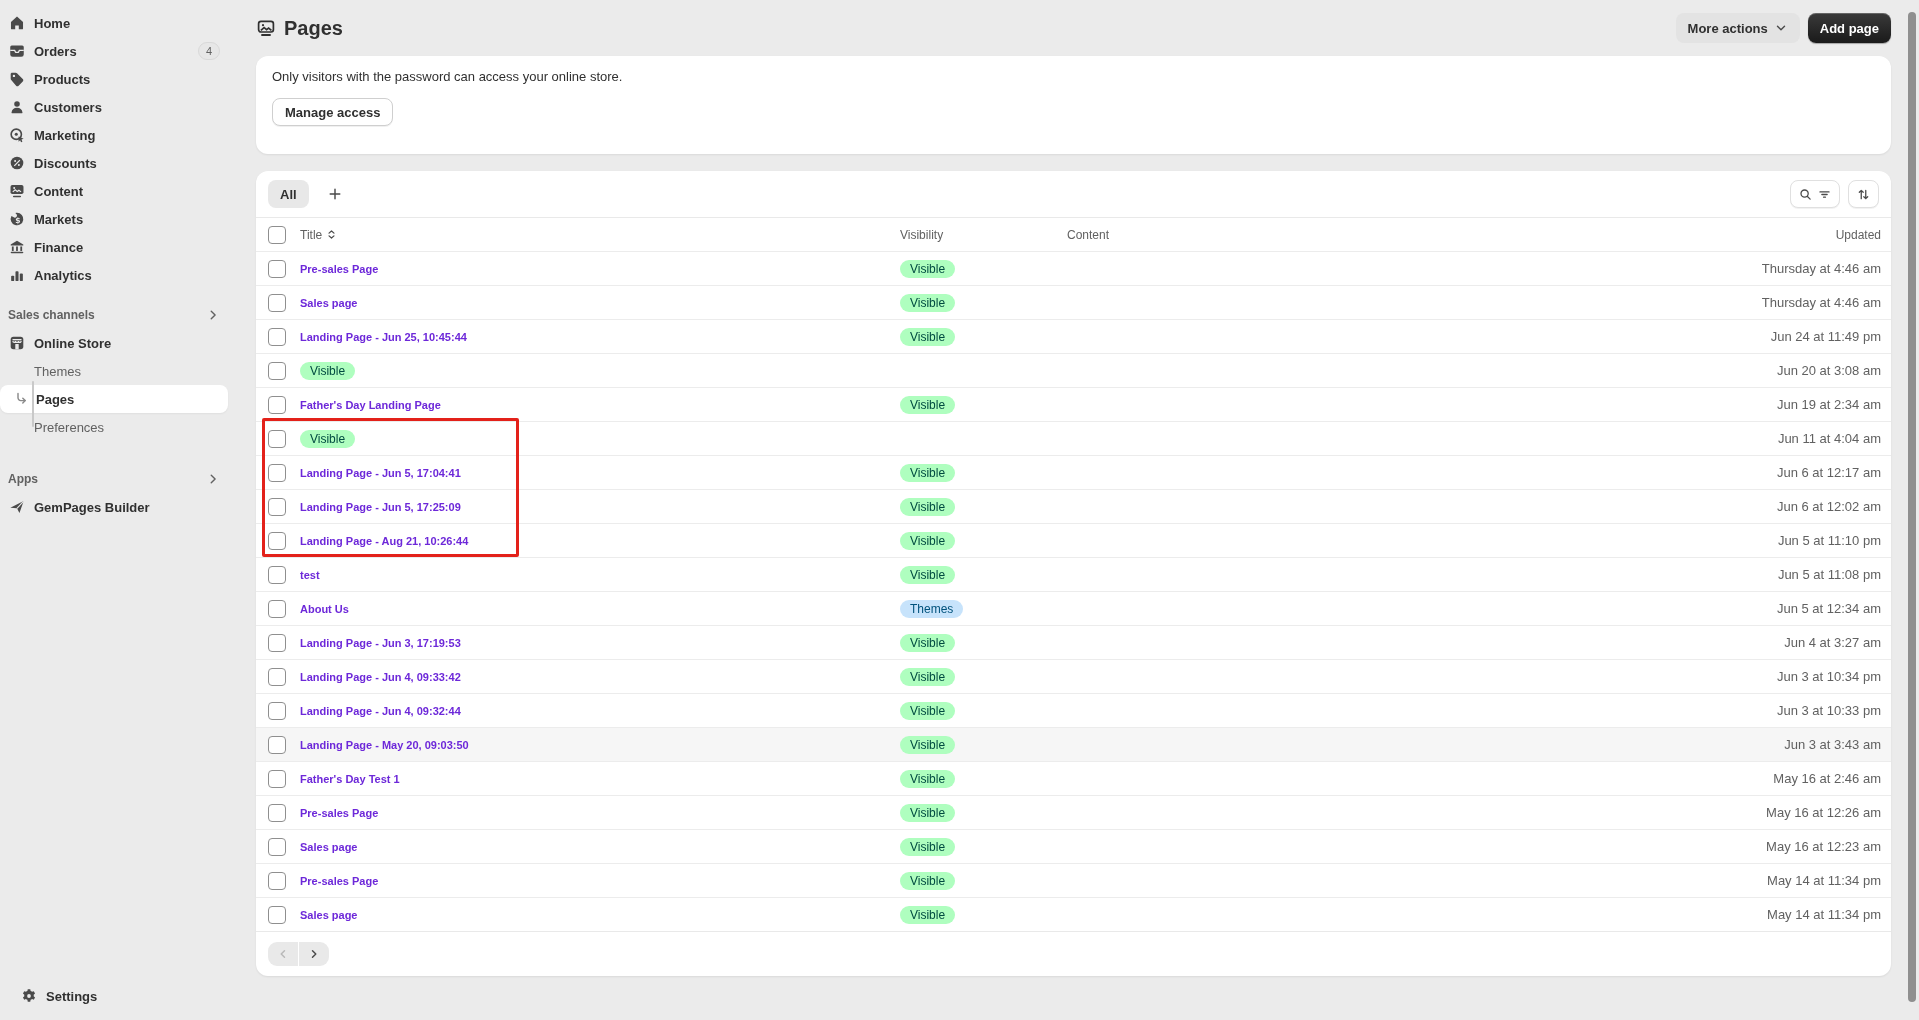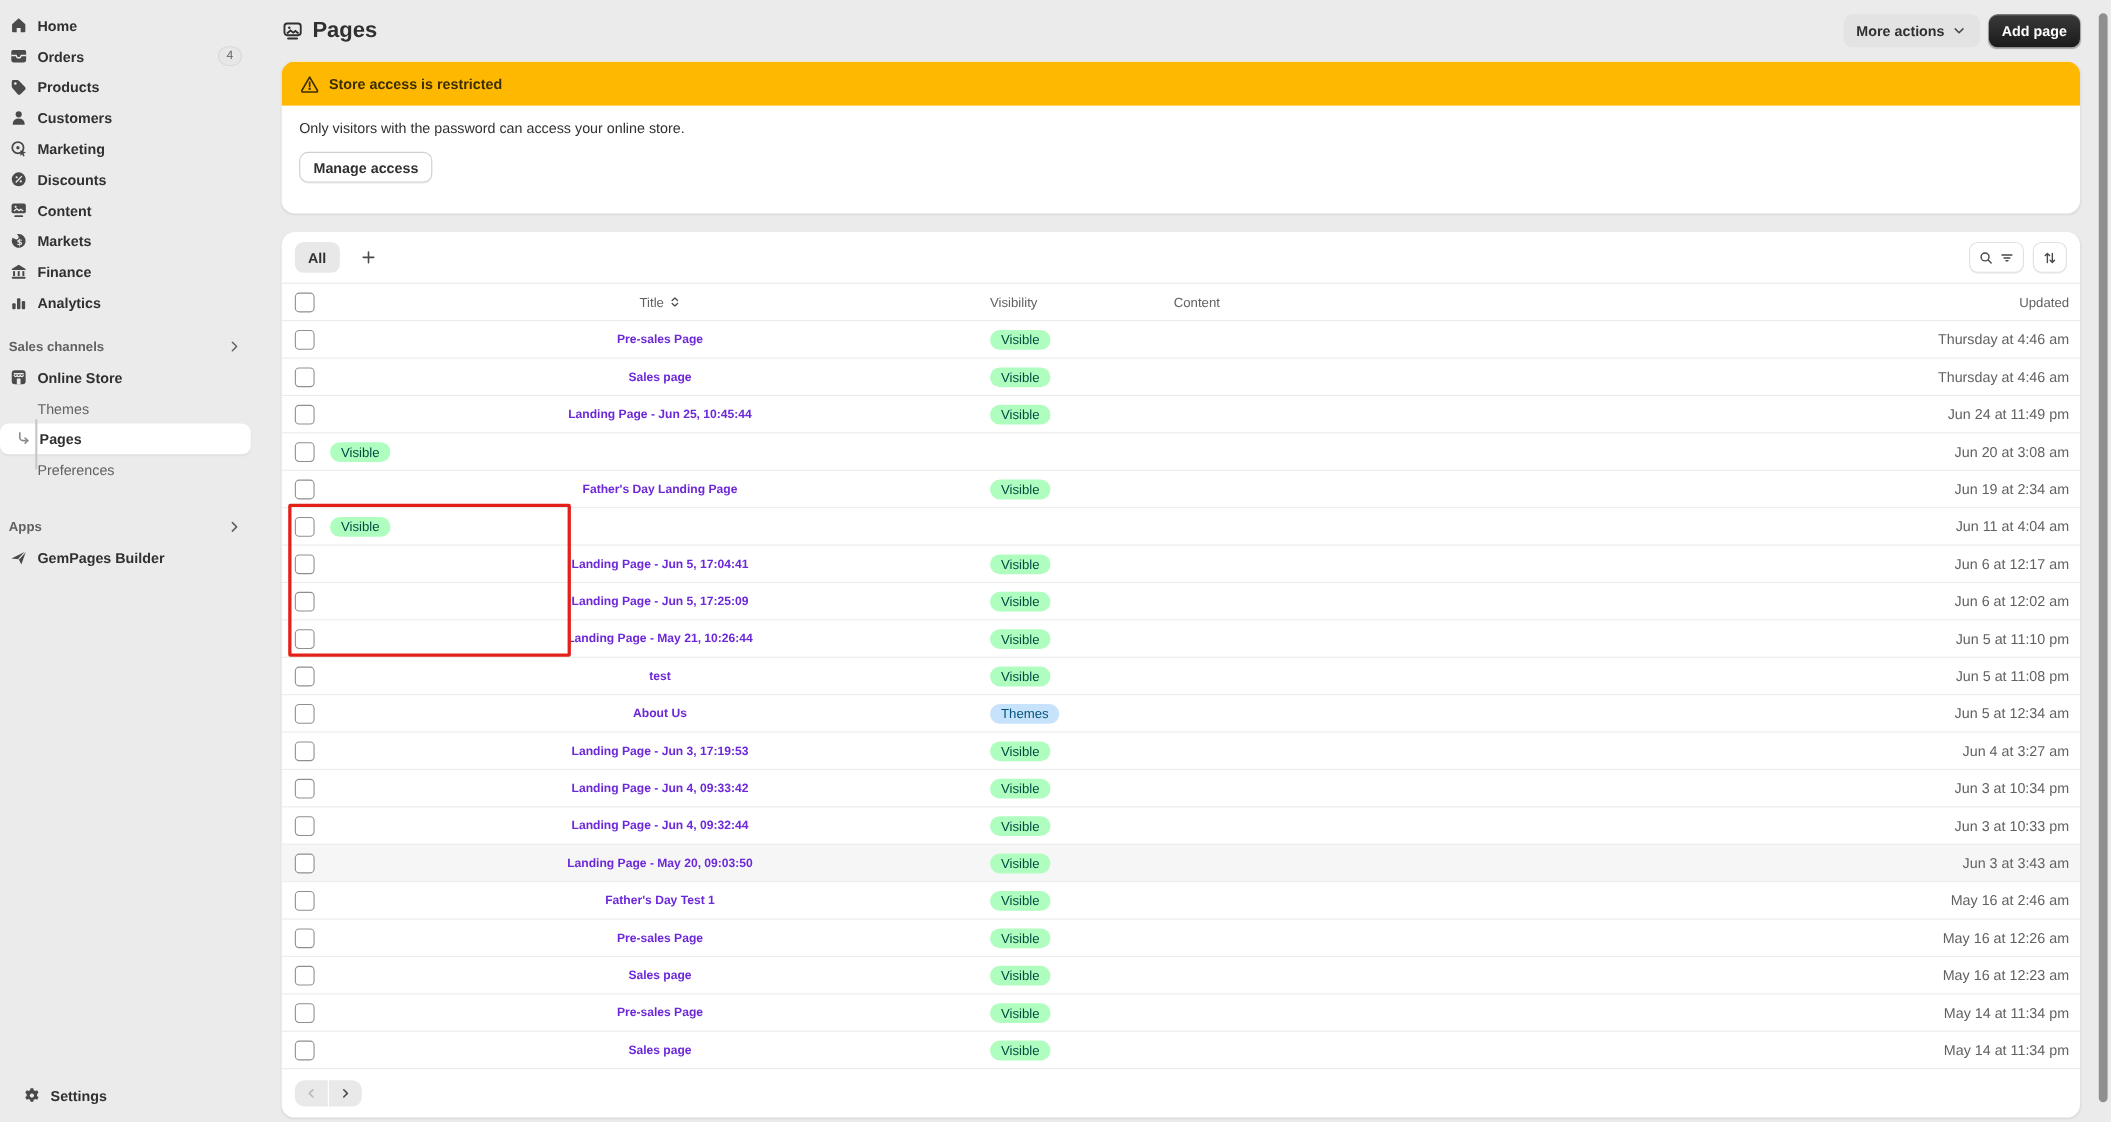--- a/index.html
+++ b/index.html
@@ -50,21 +50,21 @@
   .tab-pill { background:#e8e8e8; border-radius:8px; height:28px; display:inline-flex; align-items:center; padding:0 12px; font-size:13px; font-weight:600; color:#303030; cursor:pointer; }
   .tab-add { margin-left:12px; width:28px; height:28px; display:flex; align-items:center; justify-content:center; color:#4a4a4a; border-radius:8px; cursor:pointer; }
   .tab-add svg { width:16px; height:16px; }
   .tabs-right { margin-left:auto; display:flex; gap:8px; }
   .icon-btn { background:#ffffff; border:1px solid #e0e0e0; box-shadow:0 1px 0 rgba(0,0,0,.05); border-radius:8px; height:28px; display:inline-flex; align-items:center; gap:4px; padding:0 7px; color:#4a4a4a; cursor:pointer; }
   .icon-btn svg { width:15px; height:15px; }
 
   .thead { height:34px; display:flex; align-items:center; border-top:1px solid #e9e9e9; font-size:12px; color:#616161; }
   .col { display:flex; align-items:center; }
   .col-check { width:44px; padding-left:12px; }
-  .col-title { width:600px;justify-content:center; }
+  .col-title { width:600px; }
   .col-vis { width:167px; }
   .col-content { width:400px; }
   .col-updated { flex:1; justify-content:flex-end; padding-right:10px; }
   .checkbox { width:18px; height:18px; border:1.5px solid #8f8f8f; border-radius:4px; background:#ffffff; cursor:pointer; flex:0 0 18px; }
   .th-title-btn { display:inline-flex; align-items:center; gap:4px; cursor:pointer; color:#616161; }
   .th-title-btn .ic { width:11px; height:11px; color:#4a4a4a; }
 
   .tbody { position:relative; }
   .row { height:34px; display:flex; align-items:center; border-top:1px solid #ececec; cursor:pointer; }
   .row.row-hover { background:#f6f6f6; }
@@ -272,28 +272,20 @@
           <span>More actions</span>
           <span class="ic"><svg viewBox="0 0 20 20" fill="none" stroke="currentColor" stroke-width="2" stroke-linecap="round" stroke-linejoin="round">
                 <path d="m5 7.5 5 5 5-5"></path>
               </svg></span>
         </button>
         <button class="btn btn-primary">Add page</button>
       </div>
     </div>
 
     <div class="banner-card">
-      <div class="banner-head">
-        <span class="ic"><svg viewBox="0 0 20 20" fill="none" stroke="currentColor" stroke-width="1.6" stroke-linejoin="round">
-              <path d="M10 3.2 17.4 16a1 1 0 0 1-.9 1.5H3.5A1 1 0 0 1 2.6 16Z"></path>
-              <path d="M10 8v4" stroke-linecap="round"></path>
-              <circle cx="10" cy="14.3" r=".4" fill="currentColor"></circle>
-            </svg></span>
-        <span class="banner-title">Store access is restricted</span>
-      </div>
       <div class="banner-body">
         <p class="banner-desc">Only visitors with the password can access your online store.</p>
         <button class="btn btn-secondary">Manage access</button>
       </div>
     </div>
 
     <div class="table-card">
       <div class="tabs-row">
         <span class="tab-pill">All</span>
         <span class="tab-add">
@@ -452,21 +444,21 @@
     <div class="col col-content"></div>
     <div class="col col-updated">
               <span class="row-updated-text">Jun 6 at 12:02 am</span>
             </div>
   </div>
           <div class="row">
     <div class="col col-check">
               <span class="checkbox"></span>
             </div>
     <div class="col col-title">
-              <span class="row-title">Landing Page - May 21, 10:26:44</span>
+              <span class="row-title">Landing Page - Aug 21, 10:26:44</span>
             </div>
     <div class="col col-vis">
               <span class="badge badge-success">Visible</span>
             </div>
     <div class="col col-content"></div>
     <div class="col col-updated">
               <span class="row-updated-text">Jun 5 at 11:10 pm</span>
             </div>
   </div>
           <div class="row">

